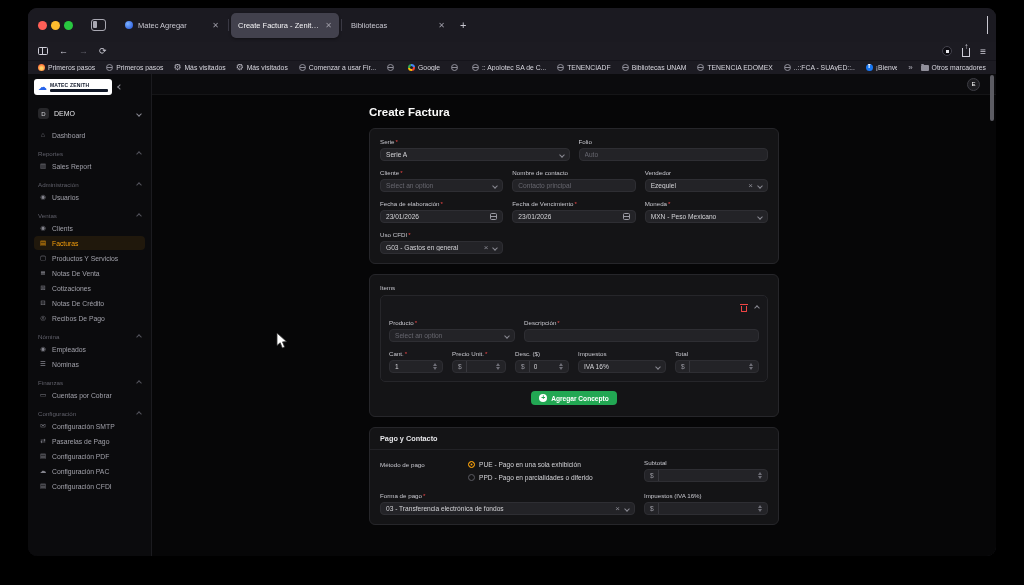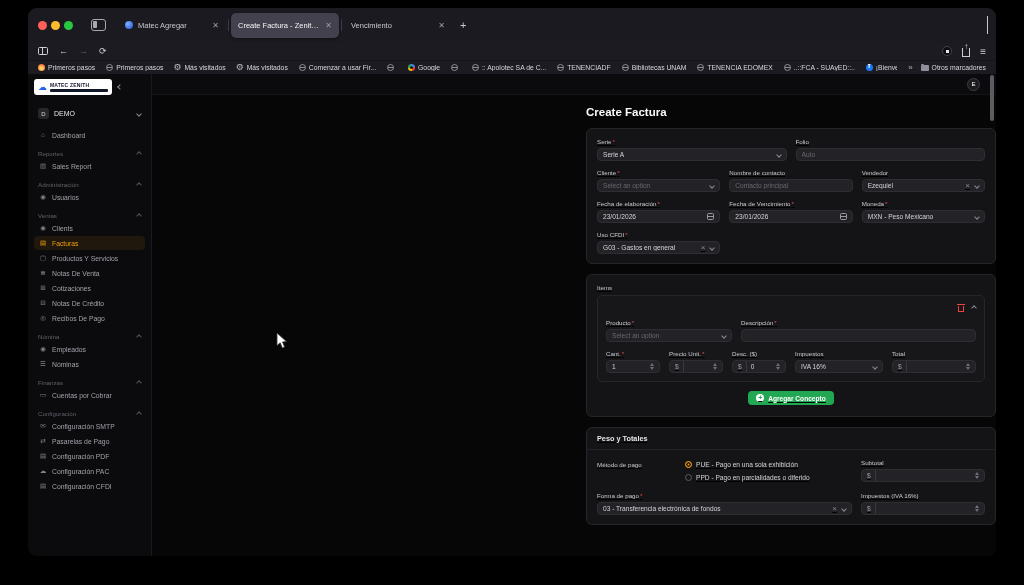--- a/index.html
+++ b/index.html
@@ -100,21 +100,21 @@
   .g-invoice::before{content:"▤"} .g-box::before{content:"▢"} .g-note::before{content:"≣"}
   .g-quote::before{content:"⊞"} .g-credit::before{content:"⊟"} .g-receipt::before{content:"◎"}
   .g-payroll::before{content:"☰"} .g-wallet::before{content:"▭"} .g-mail::before{content:"✉"}
   .g-gateway::before{content:"⇄"} .g-doc::before{content:"▤"} .g-cloud::before{content:"☁"}
 
   .main { flex:1; display:flex; flex-direction:column; position:relative; min-width:0; }
   .app-header { height:21px; flex:none; background:#0b0b0d; border-bottom:1px solid #151517;
                 display:flex; align-items:center; justify-content:flex-end; padding:0 16px; }
   .avatar { width:13px; height:13px; border-radius:50%; background:#1c1c20; border:1px solid #3d3d44;
             color:#fafafa; font-size:6px; display:flex; align-items:center; justify-content:center; }
-  .content { flex:1; overflow:hidden; display:flex; justify-content:flex-end;text-decoration:underline; }
+  .content { flex:1; overflow:hidden; display:flex; justify-content:center; }
   .page { width:410px; padding-top:9px; }
   .page-title { font-size:11.5px; font-weight:bold; color:#fafafa; margin:2px 0 10px; }
 
   .card { background:#141416; border:1px solid #26262a; border-radius:6px; margin-bottom:10px; overflow:hidden; }
   .card-head { padding:6px 10px; border-bottom:1px solid #222226; font-size:7.3px; font-weight:bold; color:#e4e4e7; }
   .card-body { padding:9px 10px; }
 
   .grid-2 { display:grid; grid-template-columns:1fr 1fr; gap:8px 9px; margin-bottom:8px; }
   .grid-3 { display:grid; grid-template-columns:1fr 1fr 1fr; gap:8px 9px; margin-bottom:8px; }
   .grid-3:last-child, .grid-2:last-child { margin-bottom:0; }
@@ -179,21 +179,21 @@
         <span class="title">Matec Agregar</span>
         <span class="x">✕</span>
       </div>
       <span class="tab-sep"></span>
       <div class="tab active">
         <span class="title">Create Factura - Zenith ERP</span>
         <span class="x">✕</span>
       </div>
       <span class="tab-sep"></span>
       <div class="tab">
-        <span class="title">Vencimiento</span>
+        <span class="title">Bibliotecas</span>
         <span class="x">✕</span>
       </div>
       <span class="newtab">+</span>
       <span class="tabbar-right"><span class="chev" style="border-color:#c9c8d1"></span></span>
     </div>
 
     <div class="navbar">
       <span class="panel-ico"></span>
       <span class="nav-ico">←</span>
       <span class="nav-ico dim">→</span>
@@ -570,21 +570,21 @@
                 <div class="add-row">
                   <button class="add-btn">
                     <span class="plus-ico"></span>
                     <span>Agregar Concepto</span>
                   </button>
                 </div>
               </div>
             </div>
 
             <div class="card">
-              <div class="card-head">Peso y Totales</div>
+              <div class="card-head">Pago y Contacto</div>
               <div class="card-body">
                 <div class="pay-grid">
                   <div class="metodo-cell">
                     <span class="metodo-label">Método de pago</span>
                     <div class="radios">
                       <div class="radio">
                         <span class="rdot on"></span>
                         <span>PUE - Pago en una sola exhibición</span>
                       </div>
                       <div class="radio">

